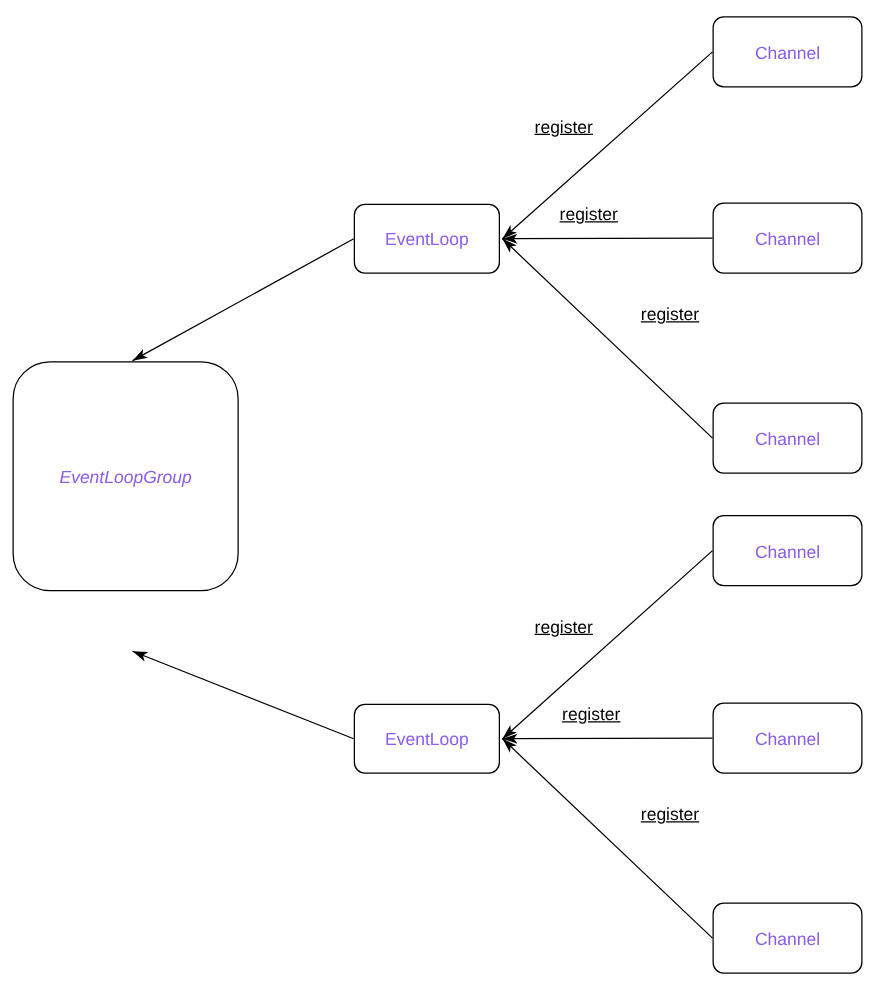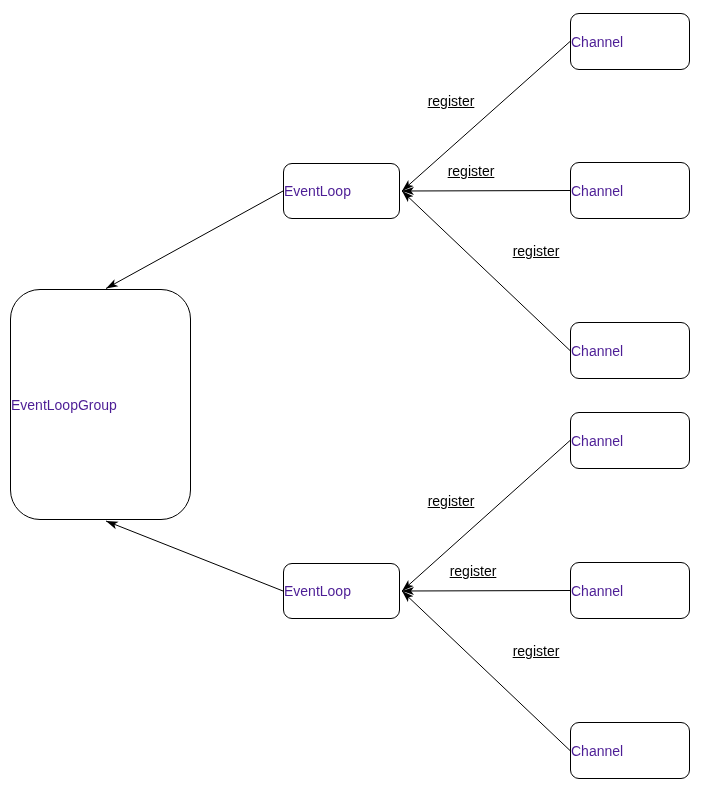--- a/index.html
+++ b/index.html
@@ -25,40 +25,40 @@
     stroke-width: 1;
   }
   .node {
     position: absolute;
     box-sizing: border-box;
     border: 1px solid #000000;
     border-radius: 9px;
     background: #ffffff;
     display: flex;
     align-items: center;
-    justify-content: flex-start;
+    justify-content: center;
     font-size: 14px;
-    color: #4c1d95;
+    color: #8b5cf6;
     text-align: center;
   }
   .node.group {
     border-radius: 30px;
   }
   .edge-label {
     position: absolute;
     transform: translate(-50%, -50%);
     font-size: 14px;
     color: #000000;
     background: #ffffff;
     padding: 0 2px;
     white-space: nowrap;
     text-decoration: underline;
   }
   
-  #n-group   { left: 10px;  top: 289px; width: 181px; height: 231px; }
+  #n-group   { left: 10px;  top: 289px; width: 181px; height: 184px; font-style: italic; }
   #n-el1     { left: 283px; top: 163px; width: 117px; height: 56px; }
   #n-el2     { left: 283px; top: 563px; width: 117px; height: 56px; }
   #n-ch1     { left: 570px; top: 13px;  width: 120px; height: 57px; }
   #n-ch2     { left: 570px; top: 162px; width: 120px; height: 57px; }
   #n-ch3     { left: 570px; top: 322px; width: 120px; height: 57px; }
   #n-ch4     { left: 570px; top: 412px; width: 120px; height: 57px; }
   #n-ch5     { left: 570px; top: 562px; width: 120px; height: 57px; }
   #n-ch6     { left: 570px; top: 722px; width: 120px; height: 57px; }
   
   #l-r1 { left: 451px; top: 101px; }

